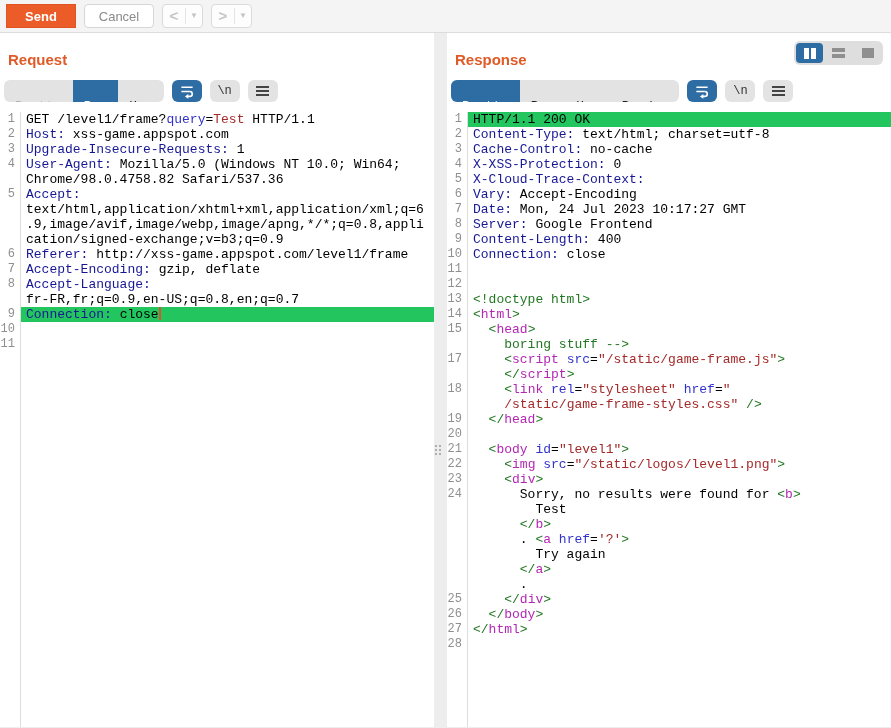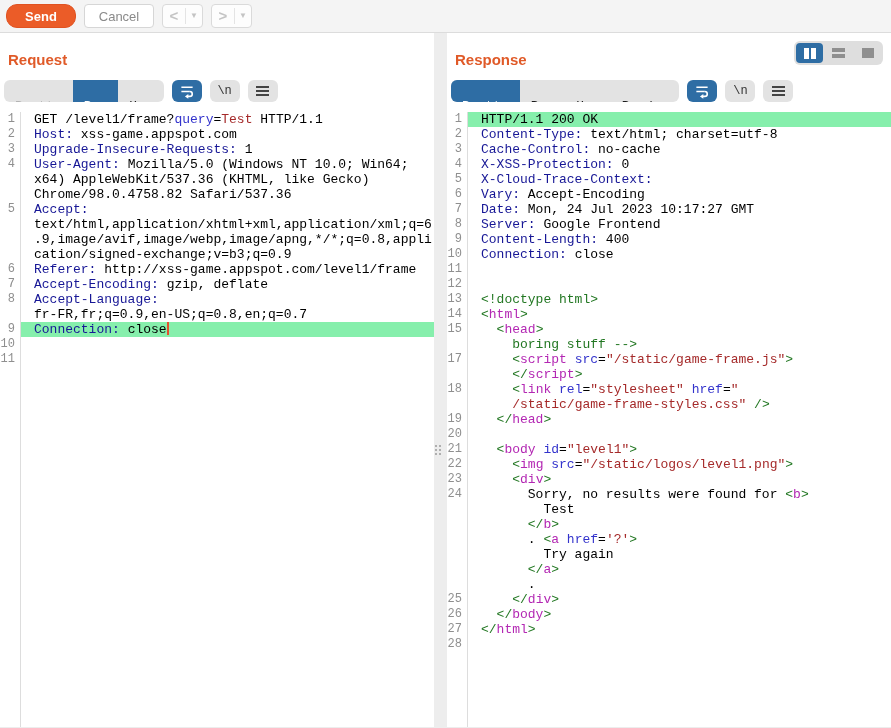--- a/index.html
+++ b/index.html
@@ -10,21 +10,21 @@
     font-family:"Liberation Sans", sans-serif;
     -webkit-font-smoothing:antialiased;
   }
   
   .toolbar {
     height:33px; background:#f4f4f4; border-bottom:1px solid #dcdcdc;
     display:flex; align-items:center; padding-left:6px; gap:8px;
   }
   .btn-send {
     background:#eb5c28; color:#fff; font-weight:bold; font-size:13px;
-    border:1px solid #e05322; border-radius:11px; height:24px; width:70px; cursor:pointer;
+    border:1px solid #e05322; border-radius:0; height:24px; width:70px; cursor:pointer;
     font-family:"Liberation Sans", sans-serif;
   }
   .btn-cancel {
     background:#fff; color:#8a8a8a; font-size:13px;
     border:1px solid #d6d6d6; border-radius:4px; height:24px; width:70px; cursor:pointer;
     font-family:Liberation Sans, sans-serif;
   }
   .split-btn {
     display:inline-flex; align-items:center; height:24px;
     background:#fdfdfd; border:1px solid #dadada; border-radius:4px; overflow:hidden;
@@ -79,22 +79,22 @@
   .editor {
     flex:1; position:relative; overflow:hidden;
     font-family:"Liberation Mono","DejaVu Sans Mono",monospace; font-size:13px; line-height:15px;
   }
   .editor::before { content:''; position:absolute; left:20px; top:0; bottom:0; width:1px; background:#ddd; }
   .crow { display:flex; height:15px; }
   .ln {
     flex:0 0 20px; text-align:right; padding-right:5px;
     color:#8f8f8f; font-size:12px;
   }
-  .code { flex:1; white-space:pre; padding-left:14px; }
-  .crow.hl .code { background:#86efac;font-family:Liberation Mono, monospace; }
+  .code { flex:1; white-space:pre; padding-left:6px; }
+  .crow.hl .code { background:#22c55e;font-family:Liberation Mono, monospace; }
   .caret-bar { display:inline-block; width:2px; height:13px; background:#e34f2d; vertical-align:-2px; }
   
   .sg-t   { color:#000000; }
   .sg-hn  { color:#171796;text-align:center; }
   .sg-pn  { color:#3333cc; }
   .sg-pv  { color:#a52a2a; }
   .sg-tag { color:#b327b3; }
   .sg-br  { color:#227722; }
   .sg-cm  { color:#227722; }
 </style>
@@ -155,24 +155,20 @@
             <span class="ln">2</span>
             <span class="code"><span class="sg-hn">Host:</span><span class="sg-t"> xss-game.appspot.com</span></span>
           </div>
           <div class="crow">
             <span class="ln">3</span>
             <span class="code"><span class="sg-hn">Upgrade-Insecure-Requests:</span><span class="sg-t"> 1</span></span>
           </div>
           <div class="crow">
             <span class="ln">4</span>
             <span class="code"><span class="sg-hn">User-Agent:</span><span class="sg-t"> Mozilla/5.0 (Windows NT 10.0; Win64;</span></span>
-          </div>
-          <div class="crow">
-            <span class="ln"></span>
-            <span class="code"><span class="sg-t">x64) AppleWebKit/537.36 (KHTML, like Gecko)</span></span>
           </div>
           <div class="crow">
             <span class="ln"></span>
             <span class="code"><span class="sg-t">Chrome/98.0.4758.82 Safari/537.36</span></span>
           </div>
           <div class="crow">
             <span class="ln">5</span>
             <span class="code"><span class="sg-hn">Accept:</span></span>
           </div>
           <div class="crow">

